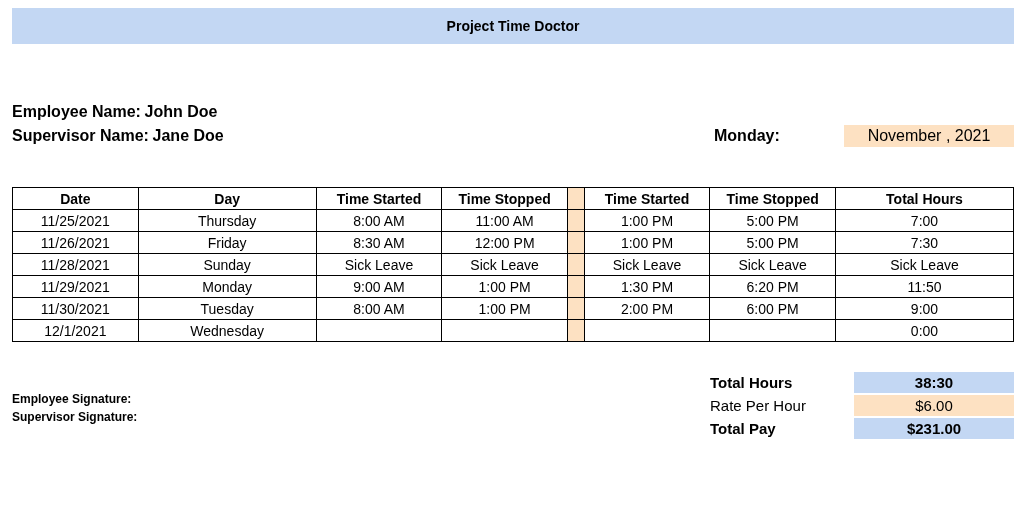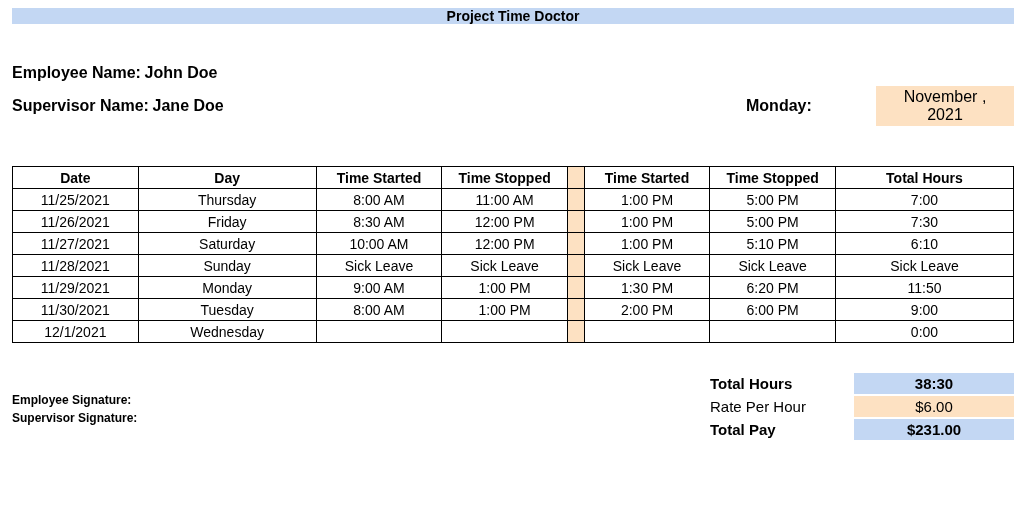--- a/index.html
+++ b/index.html
@@ -11,43 +11,43 @@
     color: #000;
     background: #fff;
     width: 1026px;
   }
   .wrap { padding: 8px 12px 20px 12px; }
   .title-bar {
     background: #c3d7f3;
     text-align: center;
     font-weight: bold;
     font-size: 14px;
-    padding: 0 0;
-    margin-bottom: 40px;
+    padding: 10px 0;
+    margin-bottom: 59px;
   }
   .info-block { margin-bottom: 40px; }
   .info-row {
     display: flex;
     align-items: center;
     margin-bottom: 4px;
   }
   .info-label { font-weight: bold; font-size: 16px; }
   .info-value { font-weight: bold; font-size: 16px; }
   .month-label {
     font-weight: bold;
     font-size: 16px;
     margin-left: auto;
     width: 120px;
   }
   .month-value {
     background: #fde1c2;
     padding: 2px 12px;
     font-size: 16px;
     margin-left: 10px;
-    width: 138px;
+    width: 170px;
     text-align: center;
   }
 
   table.timesheet {
     width: 100%;
     border-collapse: collapse;
     margin-bottom: 30px;
   }
   table.timesheet th, table.timesheet td {
     border: 1px solid #000;
@@ -147,30 +147,20 @@
           <td>11/26/2021</td>
           <td>Friday</td>
           <td>8:30 AM</td>
           <td>12:00 PM</td>
           <td class="spacer"></td>
           <td>1:00 PM</td>
           <td>5:00 PM</td>
           <td>7:30</td>
         </tr>
         <tr>
-          <td>11/27/2021</td>
-          <td>Saturday</td>
-          <td>10:00 AM</td>
-          <td>12:00 PM</td>
-          <td class="spacer"></td>
-          <td>1:00 PM</td>
-          <td>5:10 PM</td>
-          <td>6:10</td>
-        </tr>
-        <tr>
           <td>11/28/2021</td>
           <td>Sunday</td>
           <td>Sick Leave</td>
           <td>Sick Leave</td>
           <td class="spacer"></td>
           <td>Sick Leave</td>
           <td>Sick Leave</td>
           <td>Sick Leave</td>
         </tr>
         <tr>

